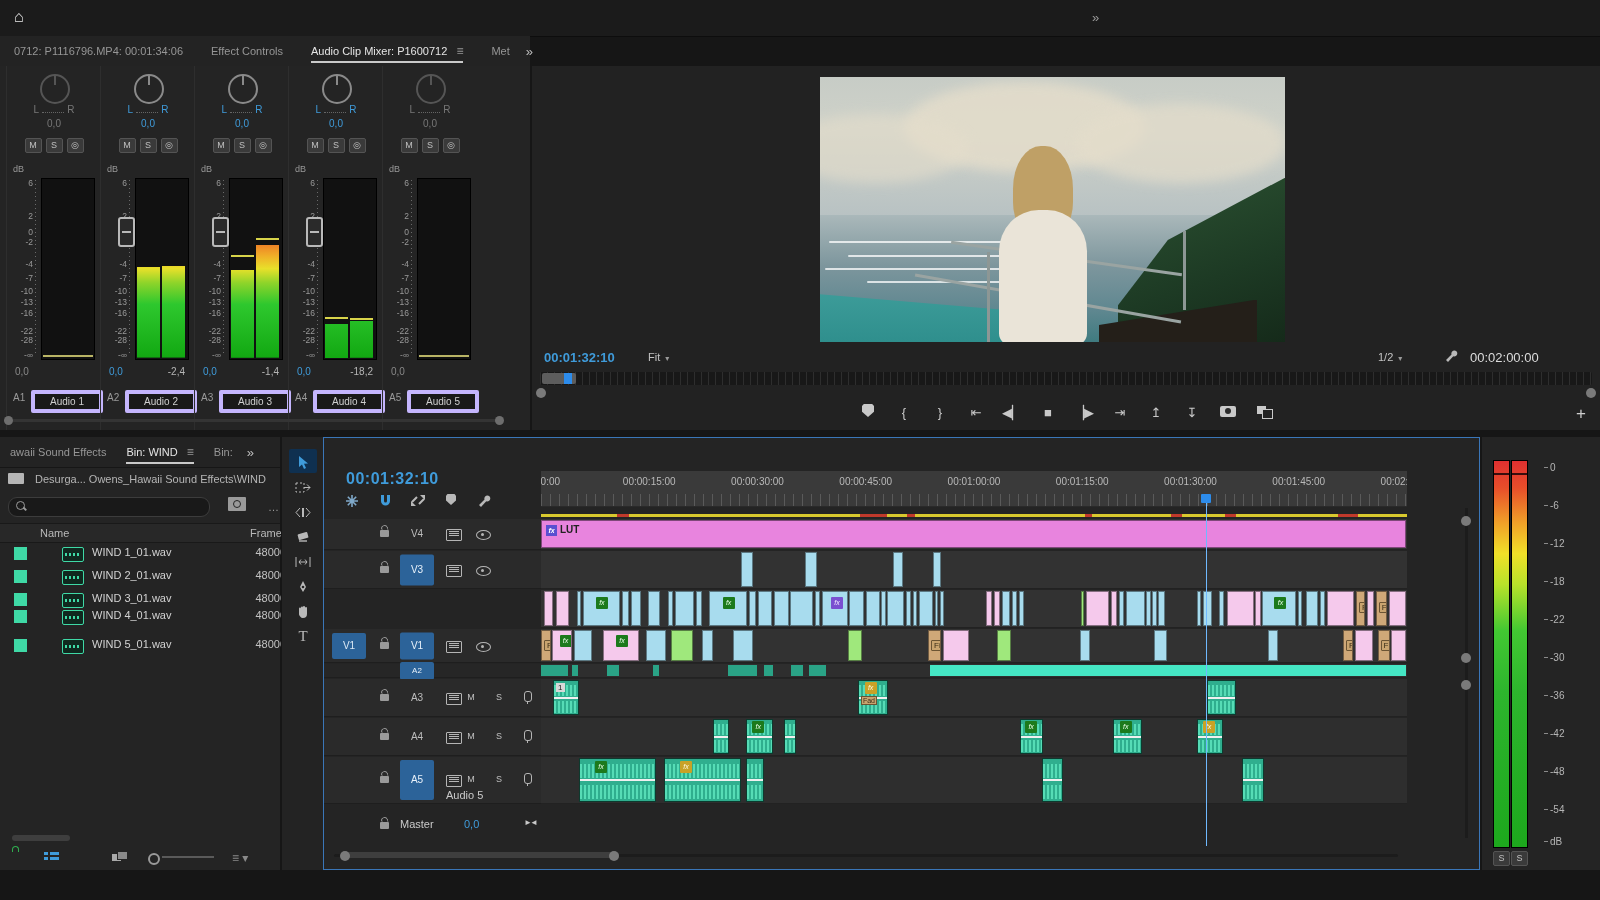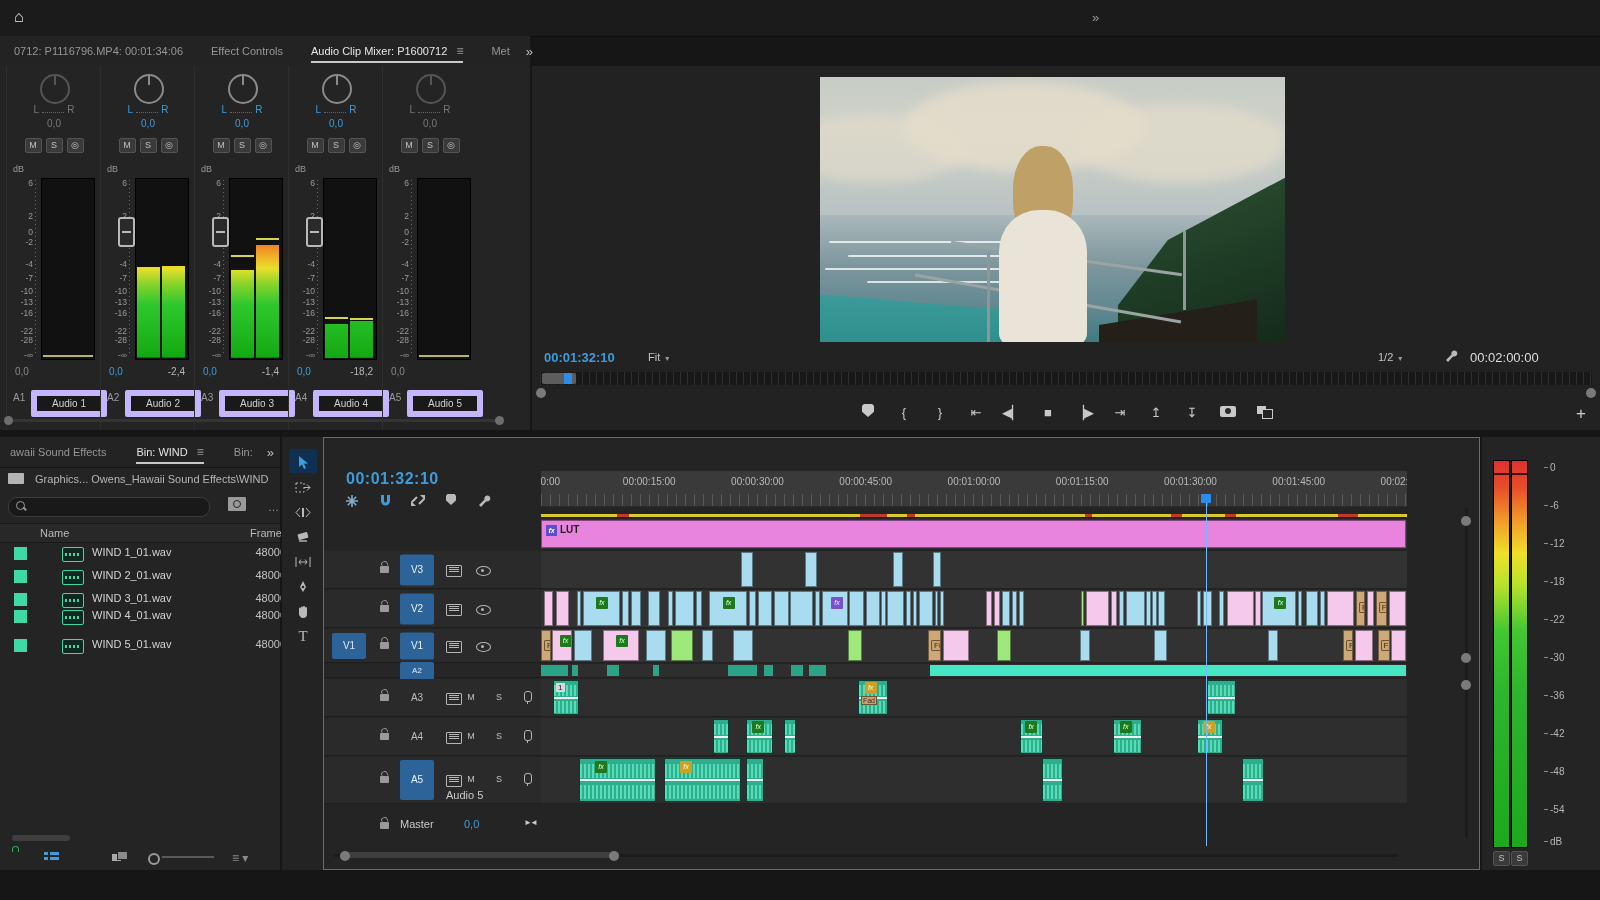--- a/index.html
+++ b/index.html
@@ -50,21 +50,21 @@
         background-size:100% 178px;background-position:bottom;}
   .mbar.b0{left:1px;} .mbar.b1{left:26px;}
   .pkline{position:absolute;width:23px;height:2px;background:#d8d44a;}
   .floorline{position:absolute;left:1px;right:1px;bottom:2px;height:2px;background:#b9b465;}
   .valrow{position:absolute;left:0;top:300px;width:94px;}
   .valrow .fv{position:absolute;left:8px;color:#888;font-size:10px;}
   .strip.on .valrow .fv{color:#3f9bda;}
   .valrow .pv{position:absolute;right:10px;color:#b5b5b5;font-size:10px;}
   .labrow{position:absolute;left:0;top:324px;width:94px;height:16px;}
   .labrow .tid{position:absolute;left:6px;top:2px;color:#9a9a9a;font-size:10px;}
-  .labrow .tname{position:absolute;left:24px;top:0;width:64px;height:15px;line-height:15px;text-align:center;background:#191919;border:6px solid #c4b5fd;border-radius:2px;color:#cfcfcf;font-size:10px;}
+  .labrow .tname{position:absolute;left:24px;top:0;width:64px;height:15px;line-height:15px;text-align:center;background:#191919;border:4px solid #c4b5fd;border-radius:2px;color:#cfcfcf;font-size:10px;}
   #mixer-hscroll{position:absolute;left:4px;top:350px;width:500px;height:9px;}
   #mixer-hscroll .trk{position:absolute;left:6px;right:6px;top:3px;height:3px;background:#343434;border-radius:2px;}
   .knobdot{width:9px;height:9px;border-radius:50%;background:#6e6e6e;position:absolute;top:0;}
   
   #program{position:absolute;left:532px;top:66px;width:1068px;height:364px;background:#222;}
   #video{position:absolute;left:288px;top:11px;width:465px;height:265px;background:#b9c2c2;overflow:hidden;}
   .sky{position:absolute;left:0;top:0;right:0;height:58%;background:linear-gradient(#c7ccc6,#cfd2c9 35%,#b4bfc2 100%);}
   .cloud{position:absolute;border-radius:50%;filter:blur(6px);background:#e4ddcb;opacity:.85;}
   .sea{position:absolute;left:0;top:52%;right:0;bottom:0;background:linear-gradient(#aab8ba,#7d969d 40%,#5f8790 75%,#3f7b80 100%);}
   .wave{position:absolute;height:2px;background:rgba(255,255,255,.75);border-radius:2px;}
@@ -460,27 +460,27 @@
     <span class="endknob" style="right:4px;top:322px;"></span>
     <div id="transport">
         <div style="text-align:center;padding-top:4px;"><span class="ticon"><span class="shape-marker"></span></span><span class="ticon">{</span><span class="ticon">}</span><span class="ticon">⇤</span><span class="ticon">◀▏</span><span class="ticon">■</span><span class="ticon">▕▶</span><span class="ticon">⇥</span><span class="ticon">↥</span><span class="ticon">↧</span><span class="ticon"><span class="shape-cam"></span></span><span class="ticon"><span class="shape-cmp"></span></span></div>
       </div>
     <span id="prog-plus">+</span>
   </div>
 
   <div id="project">
     <div id="proj-tabs" class="tabbar" style="position:absolute;left:0;top:0;width:280px;">
         <span class="ptab" style="margin:0 10px;">awaii Sound Effects</span>
-        <span class="ptab act" style="margin:0 20px;">Bin: WIND <span class="hamb">≡</span></span>
+        <span class="ptab act" style="margin:0 10px;">Bin: WIND <span class="hamb">≡</span></span>
         <span class="ptab" style="margin:0 10px;">Bin:</span>
         <span class="more" style="margin-left:4px;">»</span>
       </div>
     <div id="proj-path">
       <span class="folderup"></span>
-      <span>Graphics... Owens_Hawaii Sound Effects\WIND</span>
+      <span>Desurga... Owens_Hawaii Sound Effects\WIND</span>
     </div>
     <div id="proj-search">
         <span class="mag"></span>
       </div>
     <span class="srch-bin"></span>
     <span id="proj-ellip">…</span>
     <div id="proj-cols">
       <span class="abs" style="left:40px;top:3px;">Name</span>
       <span class="abs" style="left:250px;top:3px;">Frame</span>
     </div>
@@ -572,31 +572,31 @@
         <span class="tlb" style="left:66px"><svg width="16" height="13" viewBox="0 0 16 13">
             <path d="M2 8 L7 3 M9 10 L14 5" stroke="#b9b9b9" stroke-width="2"></path>
             <path d="M1 12 L6 12 L1 7 Z M15 1 L10 1 L15 6 Z" fill="#b9b9b9"></path>
           </svg></span>
         <span class="tlb" style="left:99px"><span class="pentmark"></span></span>
         <span class="tlb" style="left:132px"><svg width="14" height="14" viewBox="0 0 14 14">
             <path d="M2 11 L7.5 5.5 a3 3 0 1 1 1.8 1.8 L4 13 z" fill="#b9b9b9"></path>
           </svg></span>
       </div>
     <div id="theads">
+        <div class="trow" style="top:81px;height:30px">
+
+    <span class="ico-lock"></span>
+    <span class="tbox">V4</span>
+    <span class="ico-patch"></span>
+    <span class="ico-eye"></span>
+  </div>
         <div class="trow" style="top:113px;height:37px">
 
     <span class="ico-lock"></span>
     <span class="tbox on">V3</span>
-    <span class="ico-patch"></span>
-    <span class="ico-eye"></span>
-  </div>
-        <div class="trow" style="top:152px;height:37px">
-
-    <span class="ico-lock"></span>
-    <span class="tbox on">V2</span>
     <span class="ico-patch"></span>
     <span class="ico-eye"></span>
   </div>
         <div class="trow" style="top:191px;height:33px">
     <span class="srcbox">V1</span>
     <span class="ico-lock"></span>
     <span class="tbox on">V1</span>
     <span class="ico-patch"></span>
     <span class="ico-eye"></span>
   </div>

